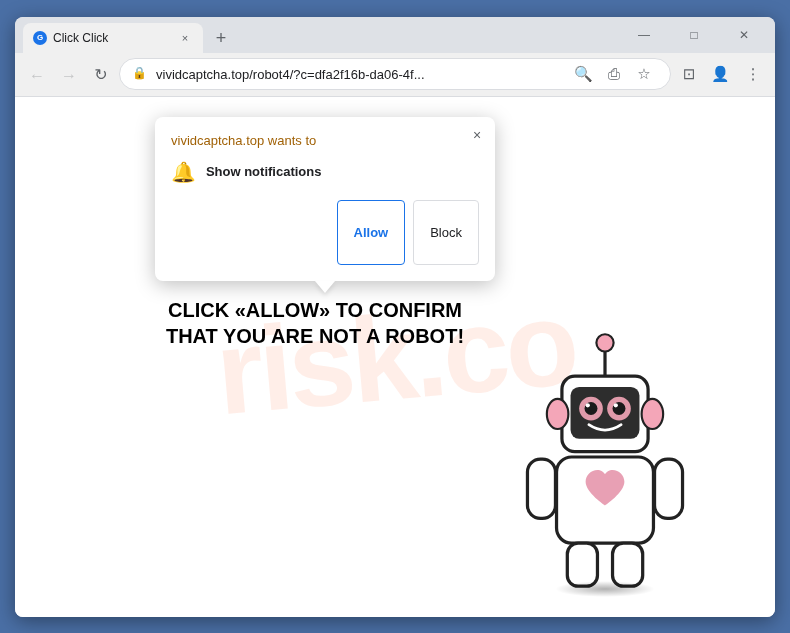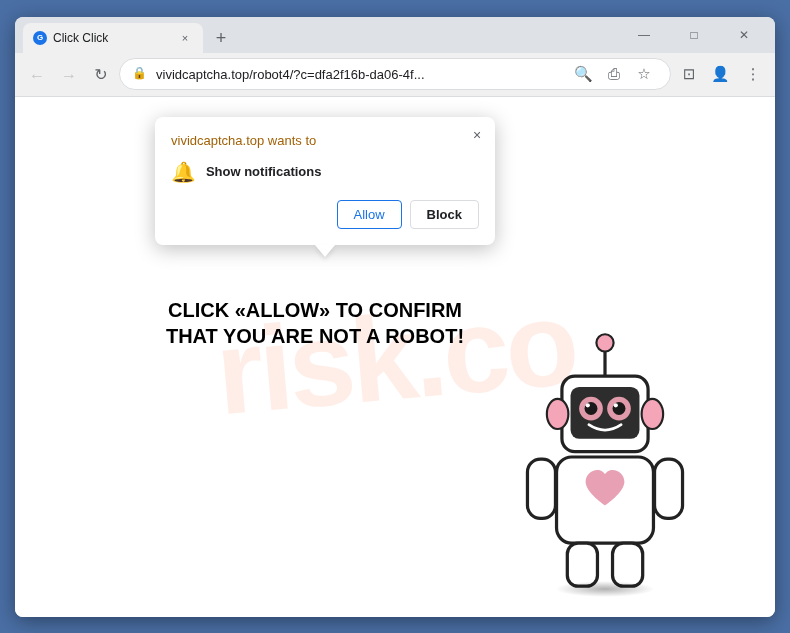--- a/index.html
+++ b/index.html
@@ -275,32 +275,32 @@
     }
 
     .btn-allow {
       padding: 6px 16px;
       border: 1px solid #1a73e8;
       border-radius: 4px;
       background: white;
       color: #1a73e8;
       font-size: 13px;
       cursor: pointer;
-      font-weight: 400;
+      font-weight: 700;
     }
 
     .btn-block {
-      padding: 6px 16px;
+      padding: 24px 16px;
       border: 1px solid #dadce0;
       border-radius: 4px;
       background: white;
       color: #202124;
       font-size: 13px;
       cursor: pointer;
-      font-weight: 700;
+      font-weight: 400;
     }
 
     
     .popup-tail {
       position: absolute;
       bottom: -12px;
       left: 50%;
       transform: translateX(-50%);
       width: 0;
       height: 0;

